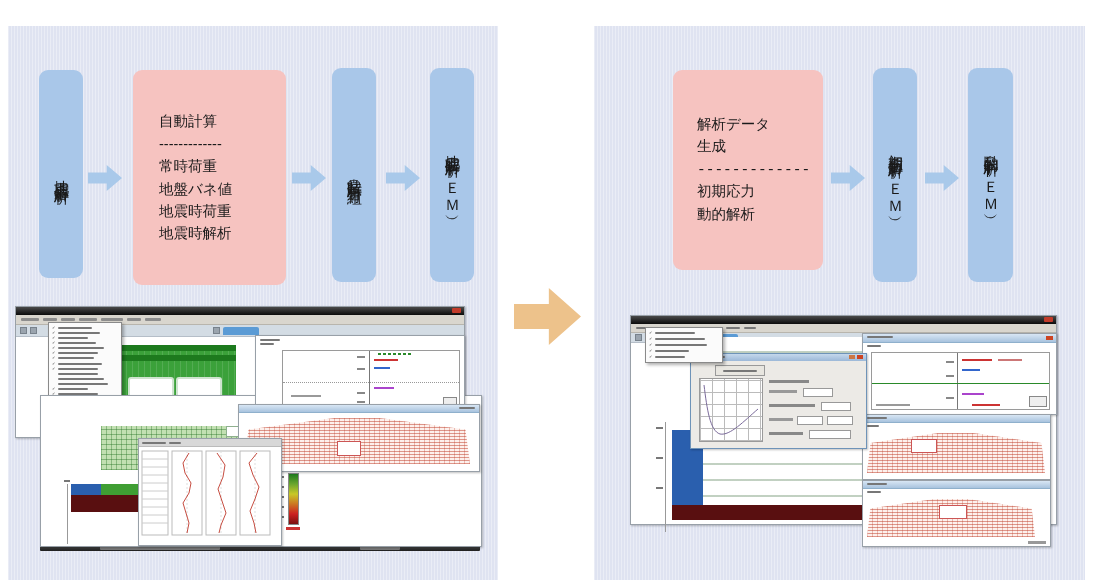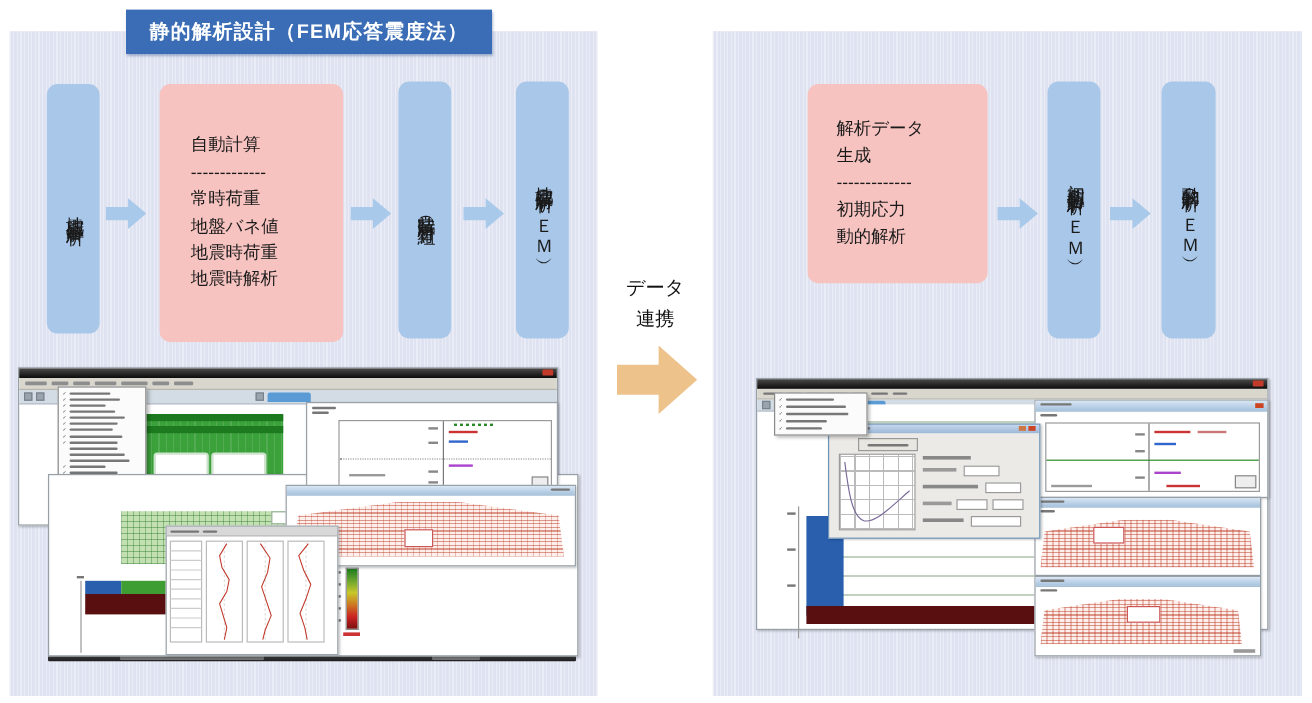--- a/index.html
+++ b/index.html
@@ -63,40 +63,37 @@
 </style>
 </head>
 <body>
 
 <div id="canvas">
 
   <div class="panel" style="left:8px;width:490px;"></div>
 
   <div class="panel" style="left:594px;width:491px;"></div>
 
-  <div class="hdr" style="left:105px;width:305px;">静的解析設計（FEM応答震度法）</div>
 
   <div class="vbox" style="left:39px;top:70px;width:44px;height:208px;">地震応答解析</div>
   <div class="arrow" style="left:88px;top:164px;width:34px;height:28px;"></div>
   <div class="pinkbox" style="left:133px;top:70px;width:153px;height:215px;padding-left:26px;box-sizing:border-box;">自動計算
 -------------
 常時荷重
 地盤バネ値
 地震時荷重
 地震時解析</div>
   <div class="arrow" style="left:292px;top:164px;width:34px;height:28px;"></div>
   <div class="vbox" style="left:332px;top:68px;width:44px;height:214px;">常時解析（骨組）</div>
   <div class="arrow" style="left:386px;top:164px;width:34px;height:28px;"></div>
   <div class="vbox" style="left:430px;top:68px;width:44px;height:214px;">地震時解析（ＦＥＭ）</div>
 
-  <div class="connector-label" style="left:500px;top:228px;width:92px;">データ
-連携</div>
   <div class="bigarrow" style="left:514px;top:288px;width:67px;height:57px;"></div>
 
-  <div class="pinkbox" style="left:673px;top:70px;width:150px;height:166px;padding-left:24px;box-sizing:border-box;">解析データ
+  <div class="pinkbox" style="left:673px;top:70px;width:150px;height:200px;padding-left:24px;box-sizing:border-box;font-family:Liberation Mono, monospace;">解析データ
 生成
 -------------
 初期応力
 動的解析</div>
   <div class="arrow" style="left:831px;top:164px;width:34px;height:28px;"></div>
   <div class="vbox" style="left:873px;top:68px;width:44px;height:214px;">初期応力解析（ＦＥＭ）</div>
   <div class="arrow" style="left:925px;top:164px;width:34px;height:28px;"></div>
   <div class="vbox" style="left:968px;top:68px;width:45px;height:214px;">動的解析（ＦＥＭ）</div>
 
   <div class="abs" style="left:15px;top:306px;width:467px;height:248px;">

